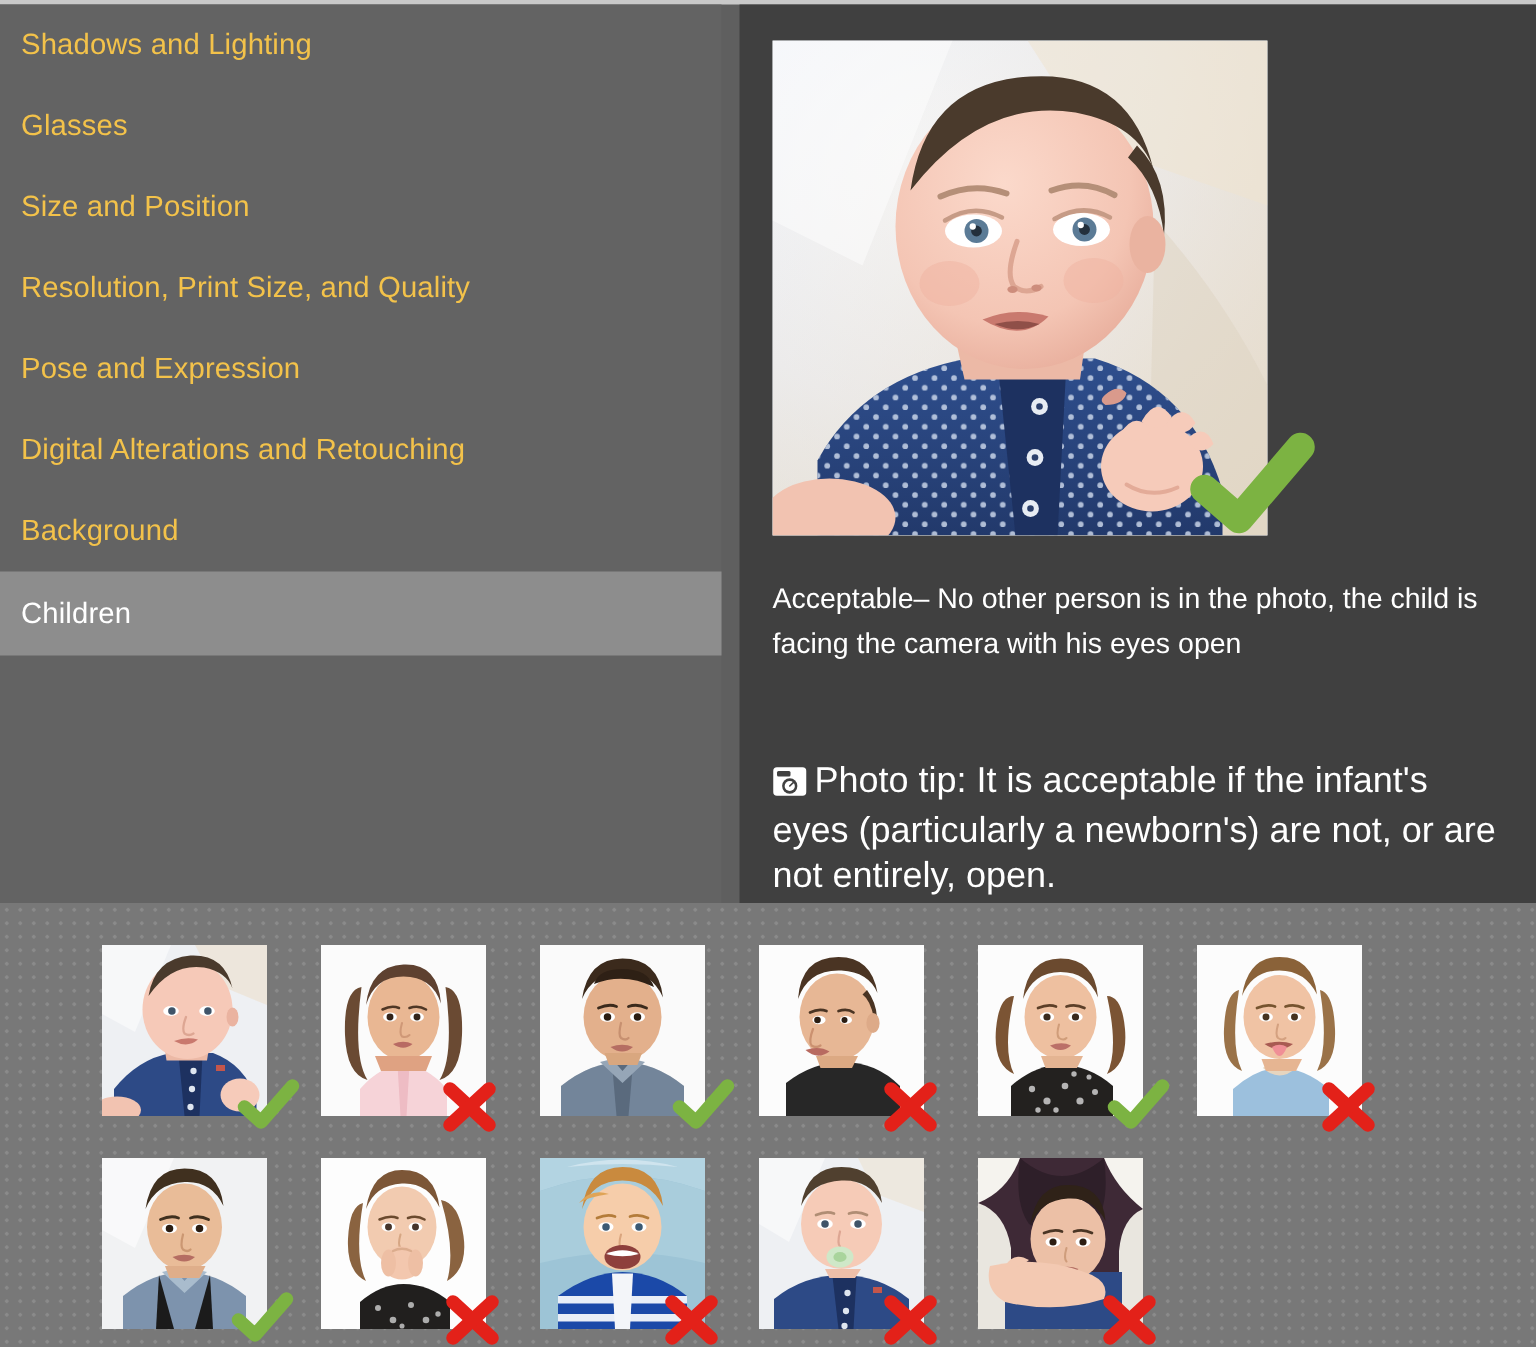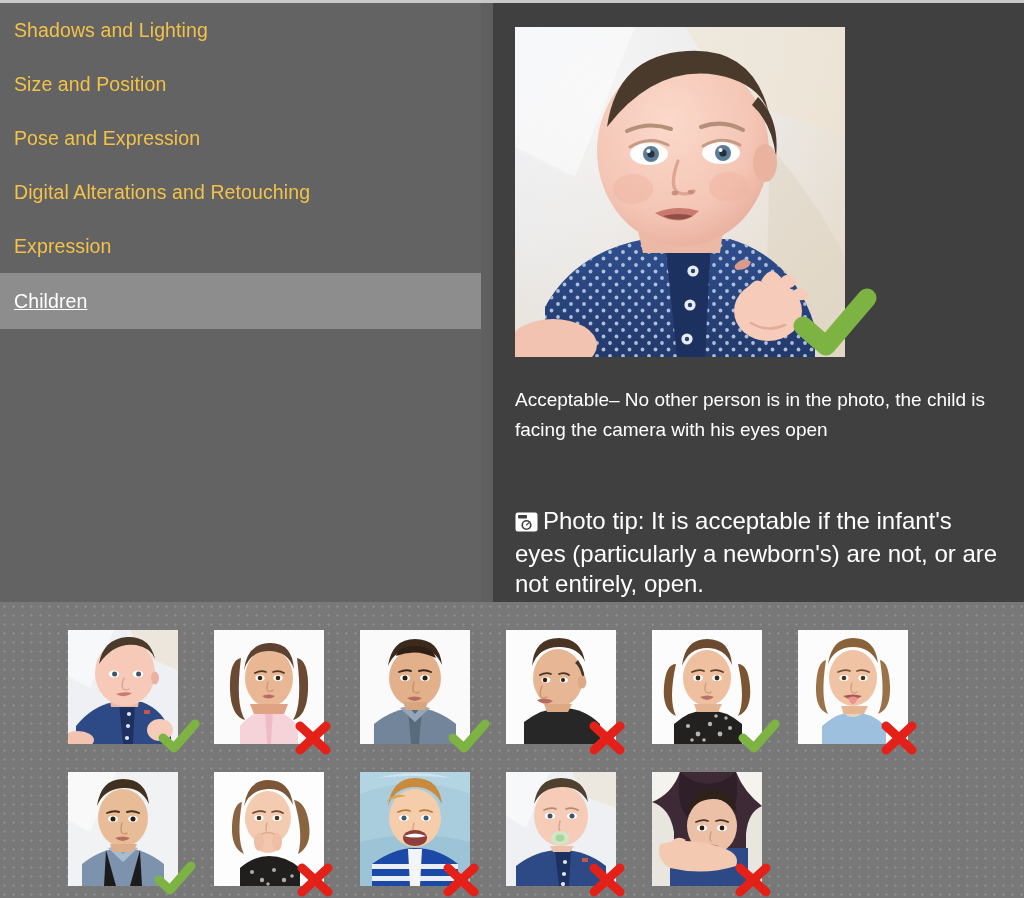--- a/index.html
+++ b/index.html
@@ -19,21 +19,21 @@
 
   
   .sidebar{position:absolute;left:0;top:0;width:481px;height:599px;background:#636363;}
   .nav{position:absolute;left:0;top:0;width:481px;}
   .nav-item{
     height:54px;display:flex;align-items:center;
     padding-left:14px;box-sizing:border-box;
     color:#f3c24a;font-size:19.5px;letter-spacing:.1px;
     cursor:pointer;
   }
-  .nav-item.active{background:#8d8d8d;color:#ffffff;height:56px;text-decoration:underline;}
+  .nav-item.active{background:#8d8d8d;color:#ffffff;height:56px;}
 
   
   .detail{position:absolute;left:493px;top:0;width:543px;height:599px;background:#404040;}
   .photo-frame{position:absolute;left:22px;top:24px;width:330px;height:330px;overflow:hidden;background:#eef1f6;}
   .photo-frame svg{display:block;}
   .check-main{position:absolute;left:300px;top:283px;}
   .caption{
     position:absolute;left:22px;top:382px;width:478px;
     color:#ffffff;font-size:19px;line-height:30px;
   }
@@ -63,30 +63,36 @@
   <div class="top-rule"></div>
 
   <div class="upper">
 
     <div class="sidebar">
       <nav class="nav">
         <div class="nav-item">
           <span>Shadows and Lighting</span>
         </div>
         <div class="nav-item">
+          <span>Glasses</span>
+        </div>
+        <div class="nav-item">
           <span>Size and Position</span>
         </div>
         <div class="nav-item">
+          <span>Resolution, Print Size, and Quality</span>
+        </div>
+        <div class="nav-item">
           <span>Pose and Expression</span>
         </div>
         <div class="nav-item">
           <span>Digital Alterations and Retouching</span>
         </div>
         <div class="nav-item">
-          <span>Expression</span>
+          <span>Background</span>
         </div>
         <div class="nav-item active">
           <span>Children</span>
         </div>
       </nav>
     </div>
 
     <div class="detail">
 
       <div class="photo-frame">

